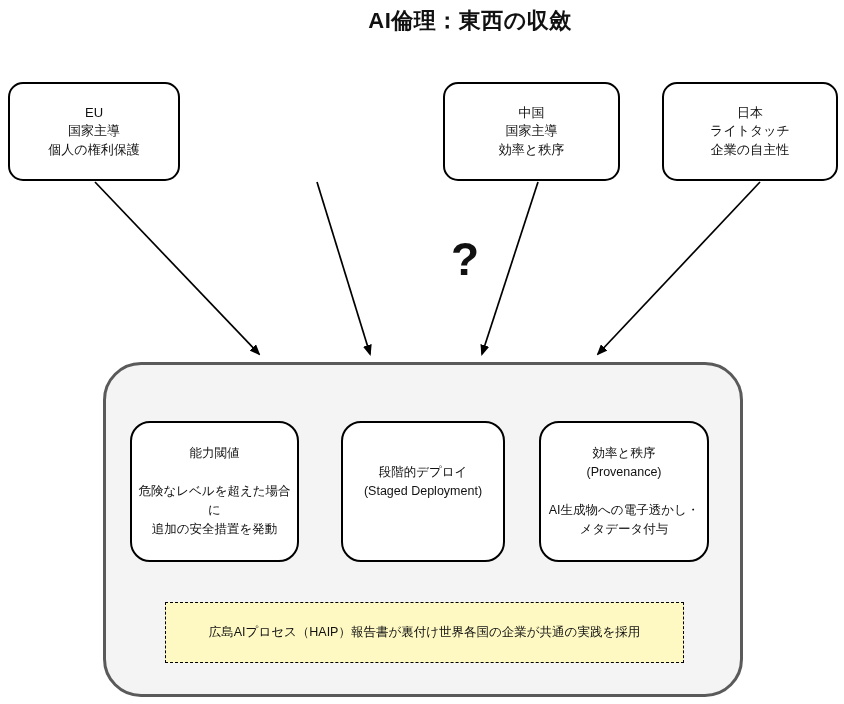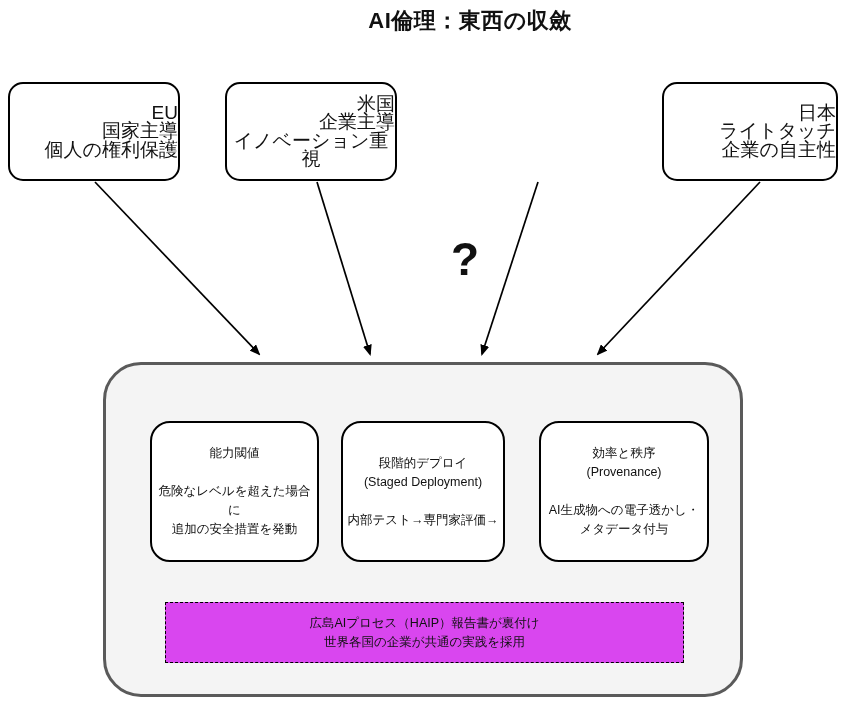--- a/index.html
+++ b/index.html
@@ -17,22 +17,22 @@
     overflow:hidden;
   }
   .page-title{
     position:absolute;top:6px;left:470px;transform:translateX(-50%);
     font-size:22px;font-weight:bold;white-space:nowrap;letter-spacing:.5px;
   }
   .arrows{position:absolute;left:0;top:0;}
   .top-box{
     position:absolute;top:82px;height:99px;background:#fff;
     border:2px solid var(--node-border);border-radius:15px;
-    display:flex;flex-direction:column;align-items:flex-end;justify-content:center;
-    font-size:19px;line-height:18.5px;text-align:center;
+    display:flex;flex-direction:column;align-items:center;justify-content:center;
+    font-size:13px;line-height:18.5px;text-align:center;
   }
   .qmark{
     position:absolute;left:437px;top:234px;width:56px;text-align:center;
     font-size:46px;font-weight:bold;line-height:1.1;
   }
   .convergence{
     position:absolute;left:103px;top:362px;width:640px;height:335px;
     background:var(--container-fill);border:3px solid var(--container-border);
     border-radius:38px;
   }
@@ -42,22 +42,22 @@
   }
   .practice-box{
     position:absolute;top:56px;height:141px;background:#fff;
     border:2px solid var(--node-border);border-radius:20px;
     display:flex;flex-direction:column;align-items:center;justify-content:center;
     font-size:12.5px;line-height:19px;text-align:center;padding:4px 2px;
   }
   .practice-box .gap{height:19px;}
   .footnote-box{
     position:absolute;left:59px;top:237px;width:519px;height:61px;
-    background:#d946ef;border:1.5px dashed #000;
-    display:flex;flex-direction:column;align-items:center;justify-content:center;
+    background:#fef9c3;border:1.5px dashed #000;
+    display:flex;align-items:center;justify-content:center;
     font-size:12.5px;line-height:19px;text-align:center;
   }
 </style>
 </head>
 <body>
 
 <div class="canvas">
 
   <div class="page-title">AI倫理：東西の収斂</div>
 
@@ -72,50 +72,49 @@
     <line x1="538" y1="182" x2="482" y2="354" stroke="#000" stroke-width="1.7" marker-end="url(#ah)"></line>
     <line x1="760" y1="182" x2="598" y2="354" stroke="#000" stroke-width="1.7" marker-end="url(#ah)"></line>
   </svg>
 
   <div class="top-box" style="left:8px;width:172px">
     <div>EU</div>
     <div>国家主導</div>
     <div>個人の権利保護</div>
   </div>
 
-  <div class="top-box" style="left:225px;width:172px">
-    <div>米国</div>
-    <div>企業主導</div>
-    <div>イノベーション重視</div>
+
+  <div class="top-box" style="left:443px;width:177px">
+    <div>中国</div>
+    <div>国家主導</div>
+    <div>効率と秩序</div>
   </div>
-
 
   <div class="top-box" style="left:662px;width:176px">
     <div>日本</div>
     <div>ライトタッチ</div>
     <div>企業の自主性</div>
   </div>
 
   <div class="qmark">?</div>
 
   <div class="convergence">
 
-    <div class="practice-box" style="left:44px;width:169px">
+    <div class="practice-box" style="left:24px;width:169px">
       <div>能力閾値</div>
       <div class="gap"></div>
       <div>危険なレベルを超えた場合</div>
       <div>に</div>
       <div>追加の安全措置を発動</div>
     </div>
 
     <div class="practice-box" style="left:235px;width:164px">
       <div>段階的デプロイ</div>
       <div>(Staged Deployment)</div>
       <div class="gap"></div>
-      <div>内部テスト→専門家評価→</div>
     </div>
 
     <div class="practice-box" style="left:433px;width:170px">
       <div>効率と秩序</div>
       <div>(Provenance)</div>
       <div class="gap"></div>
       <div>AI生成物への電子透かし・</div>
       <div>メタデータ付与</div>
     </div>
 

